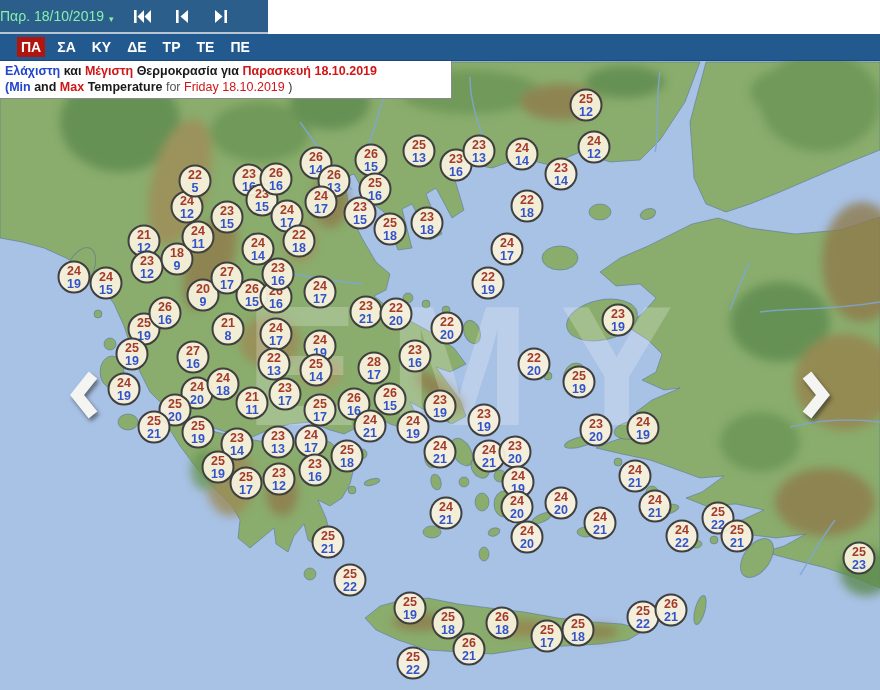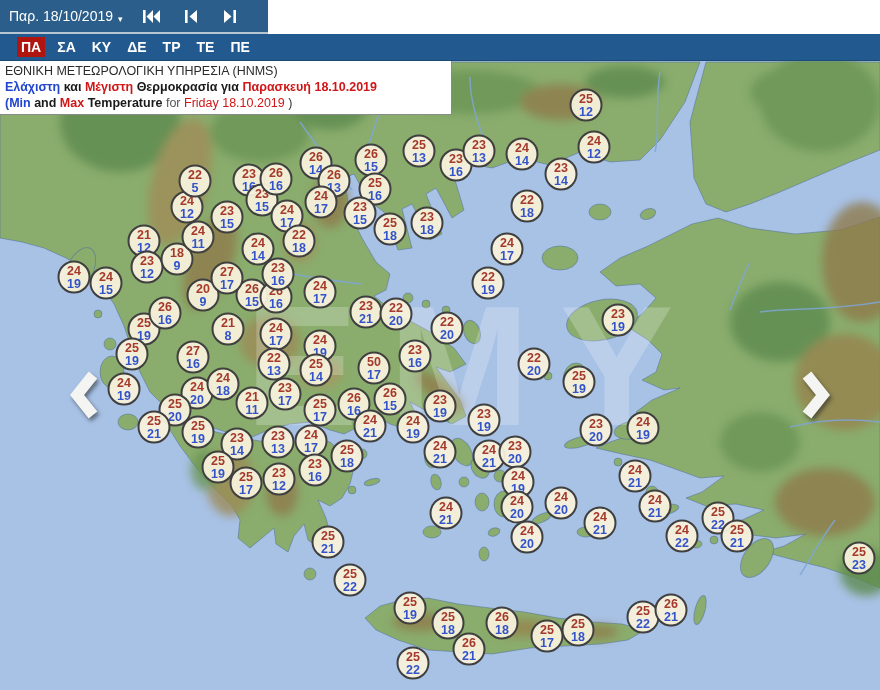--- a/index.html
+++ b/index.html
@@ -8,21 +8,21 @@
     --station-fill:rgba(247,241,219,.95); --station-border:#3f3f3f;
     --max-color:#a5392b; --min-color:#3353cb;
   }
   html,body{margin:0;padding:0}
   body{width:880px;height:690px;position:relative;overflow:hidden;background:#fff;
        font-family:"Liberation Sans",sans-serif;}
   
   .row1{position:absolute;top:0;left:0;width:880px;height:34px;background:#fff;z-index:40}
   .row1-blue{position:absolute;top:0;left:0;width:268px;height:34px;background:var(--bar-blue);
              display:flex;align-items:center;border-bottom:2px solid #b7c5d3;box-sizing:border-box}
-  .date-btn{color:#ffffff;font-size:14px;margin-left:9px;display:flex;align-items:flex-end;gap:5px;cursor:pointer;white-space:nowrap}
+  .date-btn{color:#86efac;font-size:14px;display:flex;align-items:flex-end;gap:5px;cursor:pointer;white-space:nowrap}
   .caret{font-size:9px;margin-top:2px}
   .nav-btn{margin-left:25px;cursor:pointer;display:flex;align-items:center}
   .nav-btn:first-of-type{margin-left:20px}
   
   .tabs{position:absolute;top:34px;left:0;width:880px;height:27px;background:var(--tab-blue);
         display:flex;align-items:center;box-sizing:border-box;padding-left:17px;gap:8px;
         border-bottom:1px solid #1a4a75;z-index:40}
   .tab{color:#fff;font-weight:bold;font-size:14px;padding:2px 4px;cursor:pointer}
   .tab.active{background:var(--tab-red)}
   
@@ -378,21 +378,21 @@
   </div>
     <div class="station" style="left: 320px; top: 346px;">
     <span class="mx">24</span>
     <span class="mn">19</span>
   </div>
     <div class="station" style="left: 316px; top: 370px;">
     <span class="mx">25</span>
     <span class="mn">14</span>
   </div>
     <div class="station" style="left: 374px; top: 368px;">
-    <span class="mx">50</span>
+    <span class="mx">28</span>
     <span class="mn">17</span>
   </div>
     <div class="station" style="left: 415px; top: 356px;">
     <span class="mx">23</span>
     <span class="mn">16</span>
   </div>
     <div class="station" style="left: 285px; top: 394px;">
     <span class="mx">23</span>
     <span class="mn">17</span>
   </div>
@@ -607,21 +607,20 @@
   </div>
 
 <svg class="arrow" style="left:70px;top:370px" width="30" height="50" viewBox="0 0 30 50">
   <polyline points="23,5 7,25 23,45" fill="none" stroke="#f4f4f2" stroke-width="11"></polyline>
 </svg>
 <svg class="arrow" style="left:800px;top:370px" width="30" height="50" viewBox="0 0 30 50">
   <polyline points="7,5 23,25 7,45" fill="none" stroke="#f4f4f2" stroke-width="11"></polyline>
 </svg>
 
 <div class="infobox">
-  <div class="l1">ΕΘΝΙΚΗ ΜΕΤΕΩΡΟΛΟΓΙΚΗ ΥΠΗΡΕΣΙΑ (HNMS)</div>
   <div class="l2"><span style="color: rgb(33, 69, 205); font-weight: bold;">Ελάχιστη </span><span style="color: rgb(26, 26, 26); font-weight: bold;">και </span><span style="color: rgb(208, 22, 22); font-weight: bold;">Μέγιστη </span><span style="color: rgb(26, 26, 26); font-weight: bold;">Θερμοκρασία για </span><span style="color: rgb(208, 22, 22); font-weight: bold;">Παρασκευή 18.10.2019</span></div>
   <div class="l3"><span style="color: rgb(33, 69, 205); font-weight: bold;">(Min</span><span style="color: rgb(26, 26, 26); font-weight: bold;"> and </span><span style="color: rgb(208, 22, 22); font-weight: bold;">Max</span><span style="color: rgb(26, 26, 26); font-weight: bold;"> Temperature</span><span style="color: rgb(85, 85, 85); font-weight: normal;"> for </span><span style="color: rgb(208, 22, 22); font-weight: normal;">Friday 18.10.2019</span><span style="color: rgb(51, 51, 51); font-weight: normal;"> )</span></div>
 </div>
 
 <div class="row1">
   <div class="row1-blue">
     <div class="date-btn">
       <span>Παρ. 18/10/2019</span>
       <span class="caret">▾</span>
     </div>

